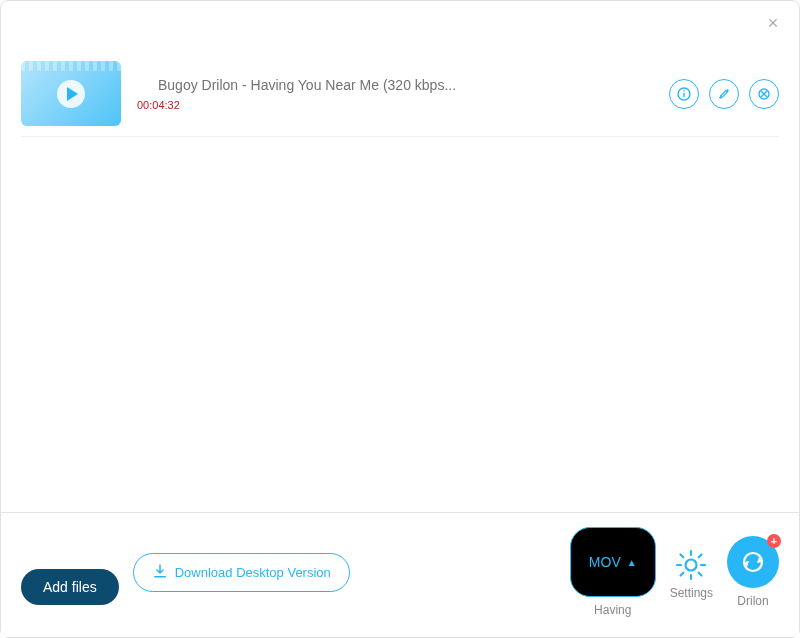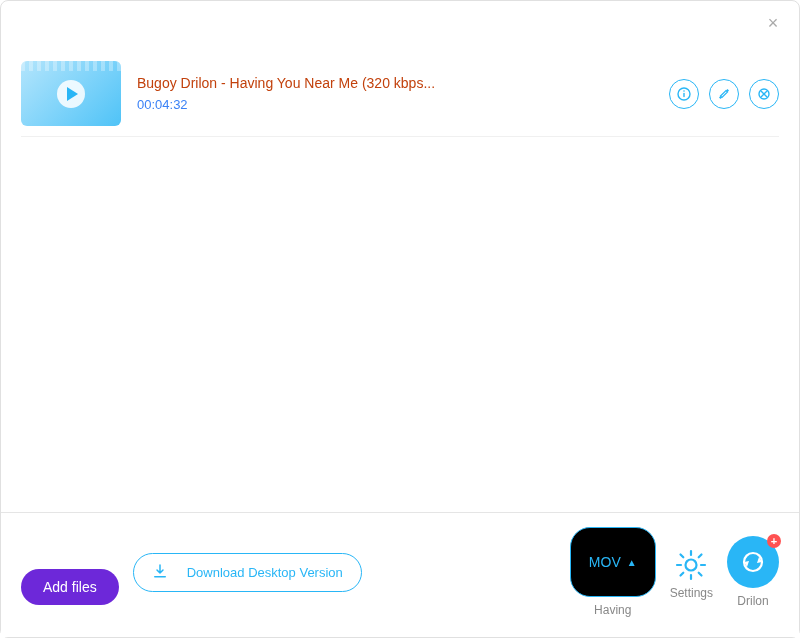--- a/index.html
+++ b/index.html
@@ -101,28 +101,29 @@
       margin-left: 2px;
     }
 
     .file-info {
       flex: 1;
       padding: 0 16px;
     }
 
     .file-name {
       font-size: 14px;
-      color: #c2410c;
+      color: #737373;
       margin-bottom: 6px;
       font-weight: 500;
+      margin-left: 21px;
     }
 
     .file-duration {
-      font-size: 13px;
-      color: #3b82f6;
+      font-size: 11px;
+      color: #b91c1c;
     }
 
     .file-actions {
       display: flex;
       align-items: center;
       gap: 10px;
     }
 
     .action-btn {
       width: 30px;
@@ -141,21 +142,21 @@
     .footer {
       border-top: 1px solid #e5e5e5;
       padding: 14px 20px 20px;
       display: flex;
       align-items: center;
       gap: 14px;
       background: #fff;
     }
 
     .add-files-btn {
-      background: #6d28d9;
+      background: #0c4a6e;
       color: #fff;
       border: none;
       border-radius: 20px;
       padding: 10px 22px;
       font-size: 14px;
       cursor: pointer;
       font-weight: 500;
       white-space: nowrap;
       margin-top: 29px;
     }
@@ -163,21 +164,21 @@
     .download-btn {
       border: 1.5px solid #29b6f6;
       background: #fff;
       color: #29b6f6;
       border-radius: 20px;
       padding: 9px 18px;
       font-size: 13px;
       cursor: pointer;
       display: flex;
       align-items: center;
-      gap: 19px;
+      gap: 7px;
       white-space: nowrap;
     }
 
     .download-icon {
       font-size: 15px;
     }
 
     .spacer { flex: 1; }
 
     .format-btn-wrap {

